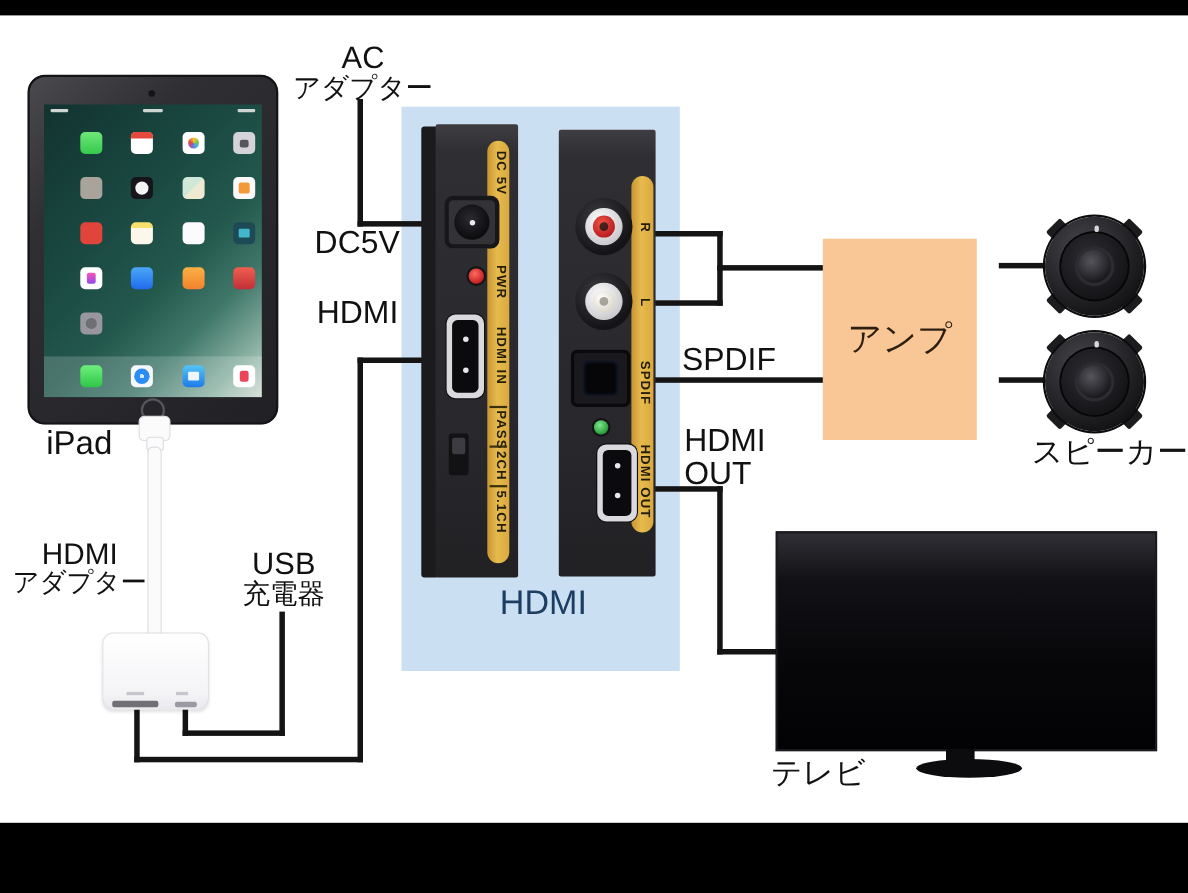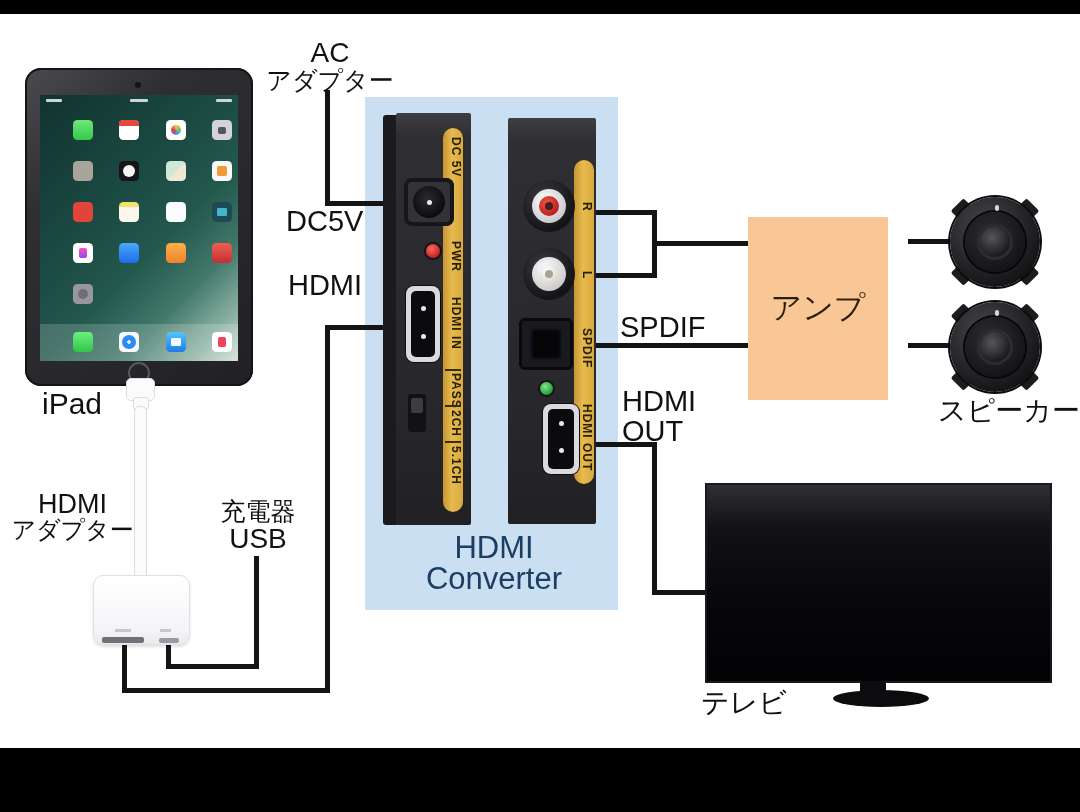--- a/index.html
+++ b/index.html
@@ -177,22 +177,22 @@
   </div>
   <div class="lbl" style="left:286px;top:206px;font-size:29px;">DC5V</div>
   <div class="lbl center" style="left:265px;top:270px;width:120px;font-size:29px;">
     <div>HDMI</div>
   </div>
   <div class="lbl center" style="left:0px;top:490px;width:145px;font-size:27px;">
     <div>HDMI</div>
     <div style="font-size:24px;">アダプター</div>
   </div>
   <div class="lbl center" style="left:188px;top:498px;width:140px;font-size:28px;">
+    <div>USB</div>
     <div style="font-size:25px;">充電器</div>
-    <div>USB</div>
   </div>
 
   <div class="device" style="left:383px;top:113px;width:88px;height:412px;">
     <div class="dev-side"></div>
     <div class="dev-front"></div>
     <div class="strip" style="left:60px;top:15px;height:384px;">
       <div class="vlabel" style="top:4px;height:50px;">DC 5V</div>
       <div class="vlabel" style="top:106px;height:44px;">PWR</div>
       <div class="vlabel" style="top:163px;height:64px;">HDMI IN</div>
       <div class="strip-div" style="top:241px;"></div>
@@ -247,21 +247,20 @@
 
     <div class="hdmi-port" style="left:35px;top:286px;width:36px;height:70px;">
       <div class="hdmi-inner"></div>
       <div class="hdmi-dot" style="top:17px;"></div>
       <div class="hdmi-dot" style="top:44px;"></div>
     </div>
   </div>
 
   <div class="lbl center navy" style="left:394px;top:532px;width:200px;font-size:31px;line-height:1.0;">
     <div>HDMI</div>
-    <div>Converter</div>
   </div>
 
   <div class="lbl" style="left:620px;top:312px;font-size:29px;">SPDIF</div>
   <div class="lbl" style="left:622px;top:386px;font-size:29px;">
     <div>HDMI</div>
     <div>OUT</div>
   </div>
 
   <div class="ampbox">
     <span class="lbl" style="position:static;font-size:31px;color:#2d1f10;">アンプ</span>

